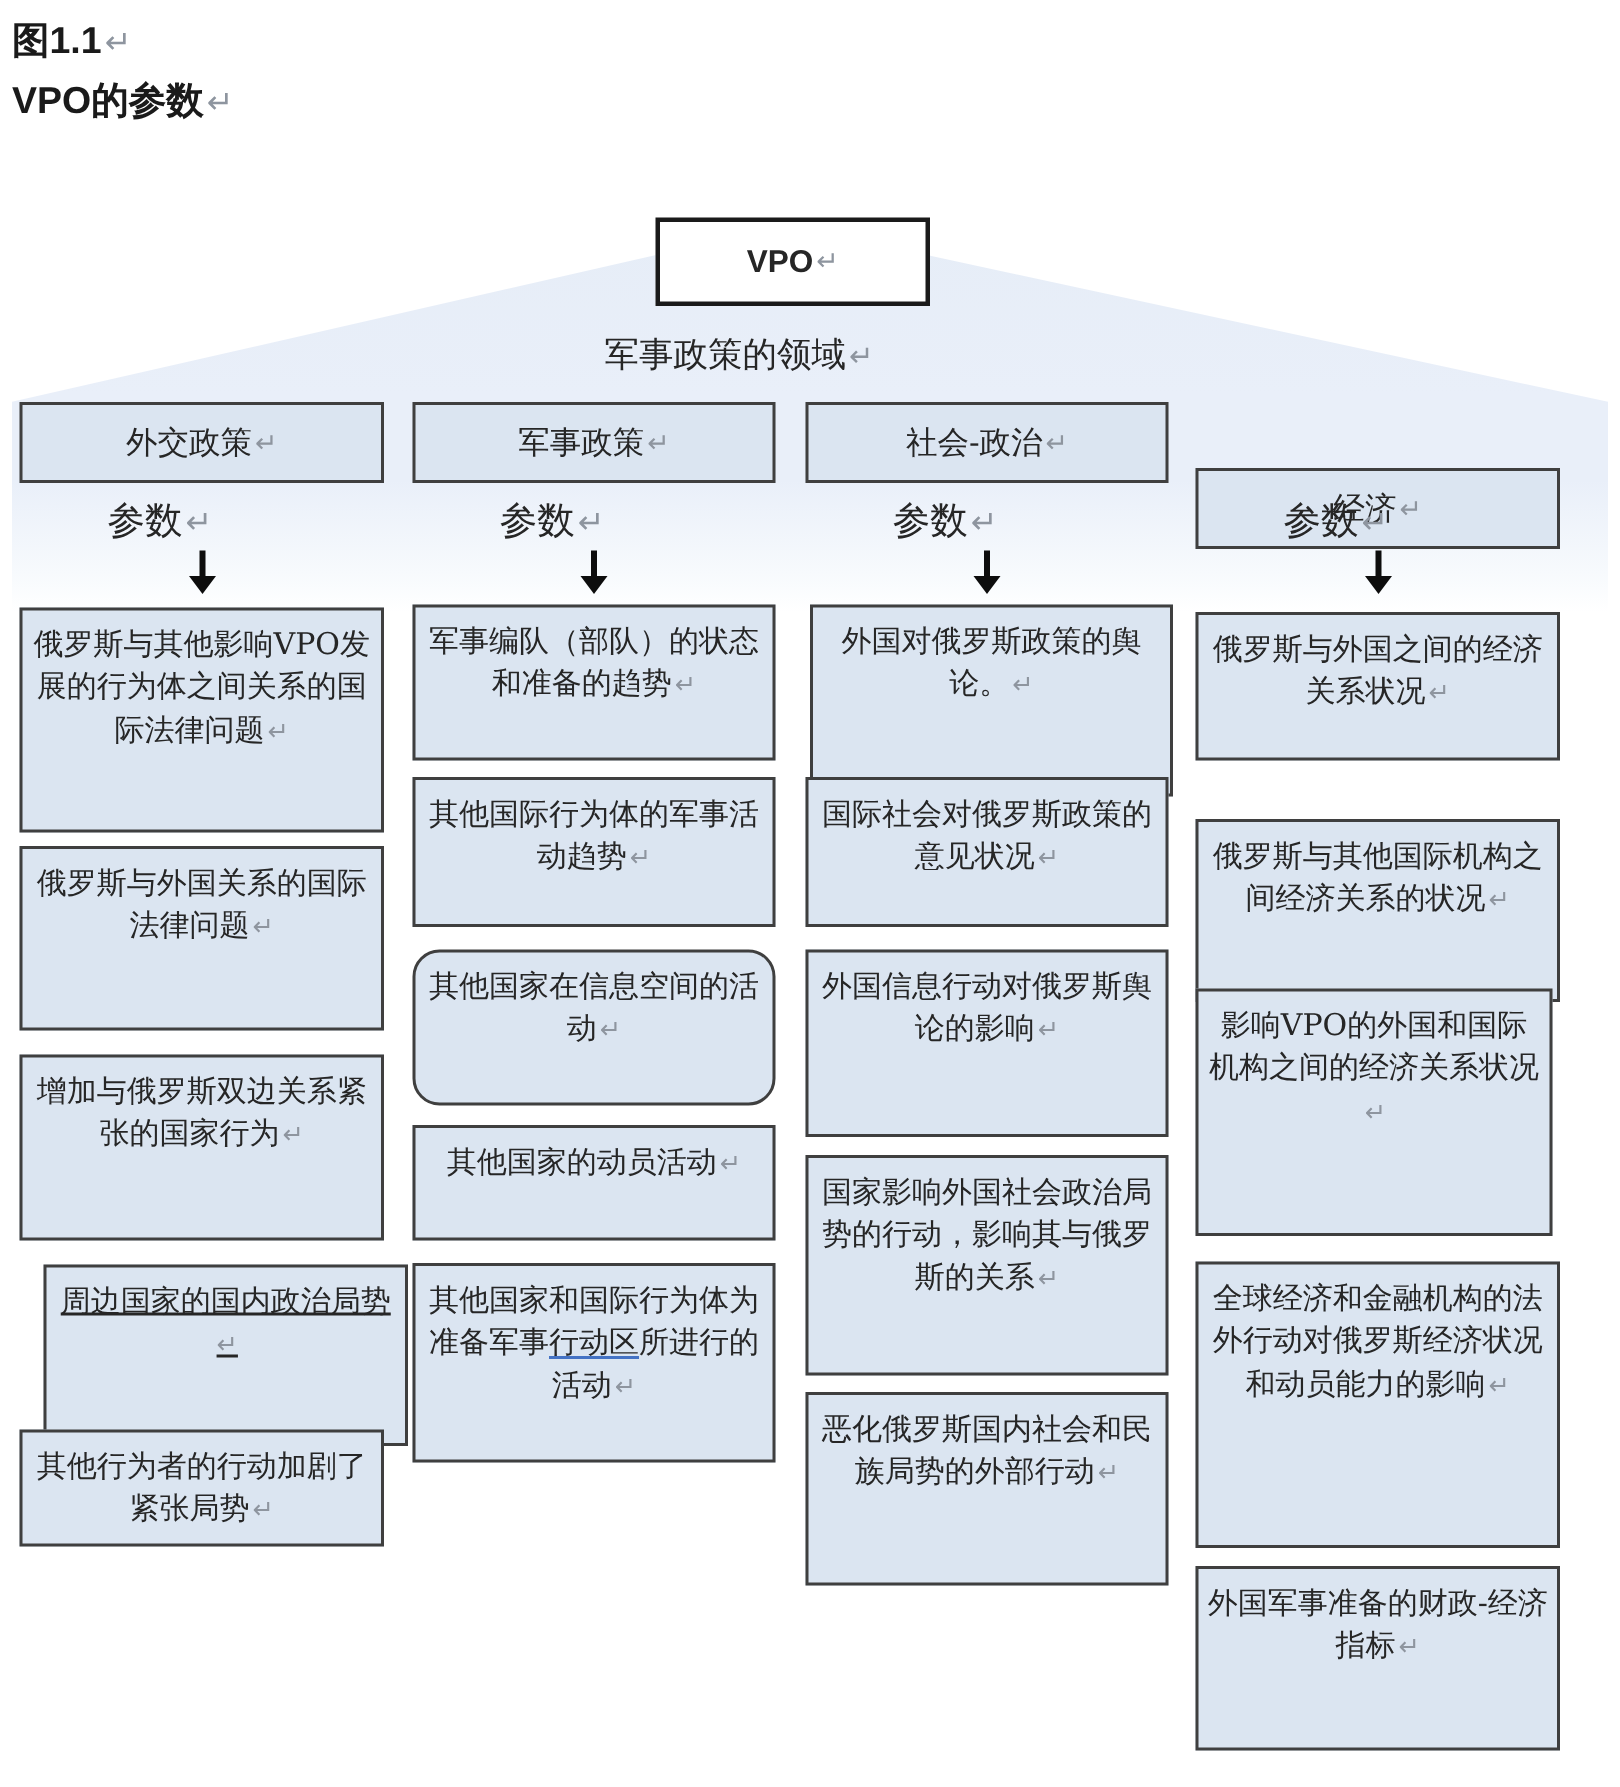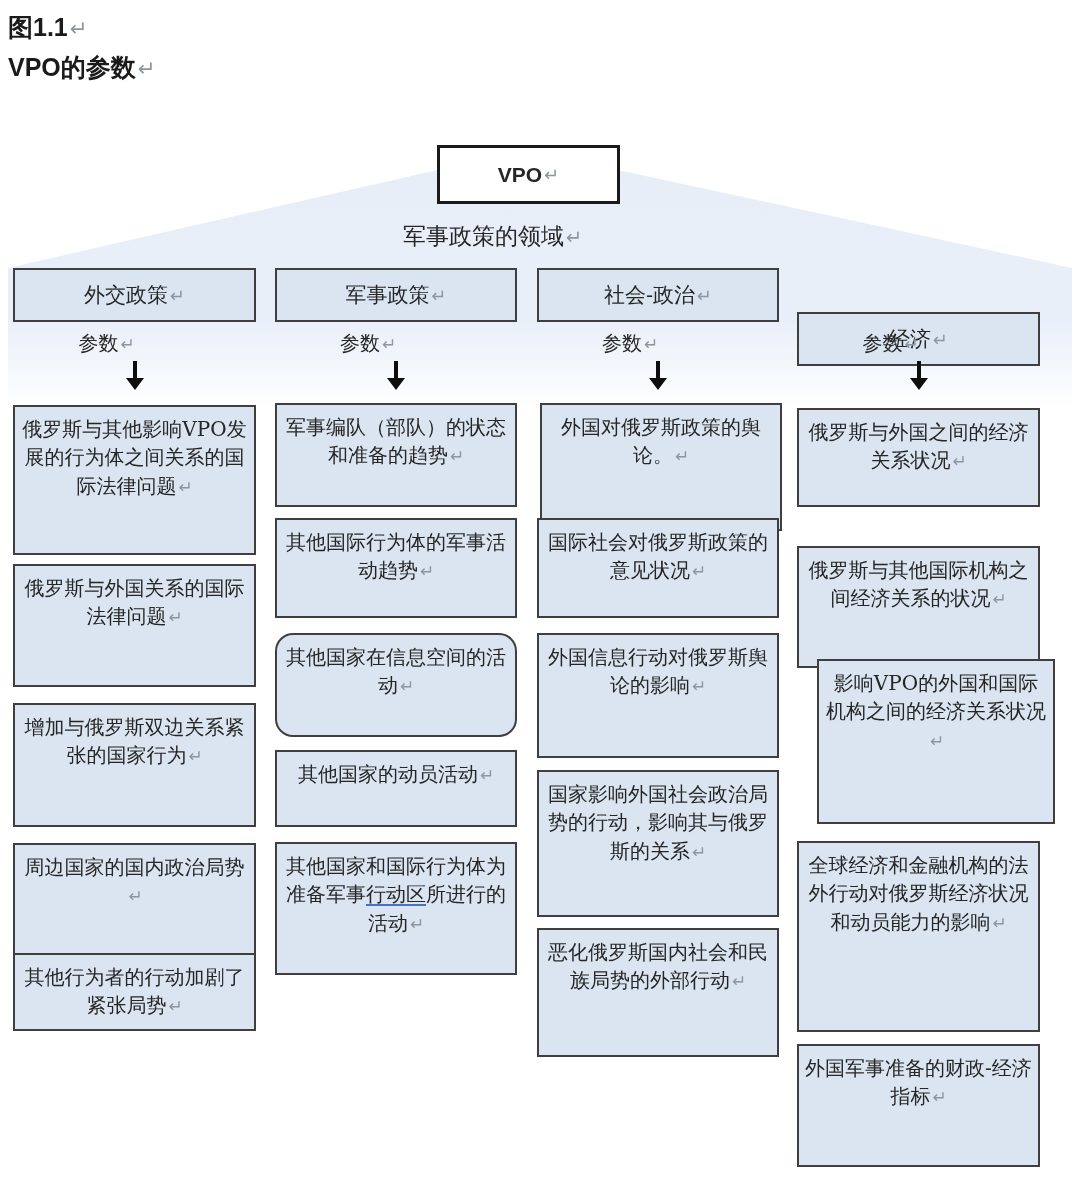--- a/index.html
+++ b/index.html
@@ -24,21 +24,21 @@
     font-family:"Liberation Sans","DejaVu Sans",sans-serif; font-weight:bold; font-size:21px; }
 
   .banner { position:absolute; left:403px; top:221px; font-size:23px; white-space:nowrap; }
 
   
   .hdr { position:absolute; top:268px; height:54px; background:#dbe5f1; border:2px solid #3f3f3f;
     box-sizing:border-box; display:flex; align-items:center; justify-content:center; font-size:21px; }
 
   
   .param { position:absolute; top:330px; display:flex; flex-direction:column; align-items:center; }
-  .param .plabel { font-size:20px; transform:translateX(-28px); white-space:nowrap; }
+  .param .plabel { font-size:25px; transform:translateX(-28px); white-space:nowrap; }
   .down-arrow { position:relative; width:4px; height:17px; background:#0d0d0d; margin-top:4px; }
   .down-arrow:after { content:''; position:absolute; top:100%; left:50%; transform:translateX(-50%);
     border:9px solid transparent; border-top:12px solid #0d0d0d; border-bottom:none; }
 
   
   .cbox { position:absolute; background:#dbe5f1; border:2px solid #3f3f3f; box-sizing:border-box;
     padding:8px 5px; font-size:20px; line-height:1.42; text-align:center; }
   .link { text-decoration:underline; text-decoration-color:#4472c4; text-decoration-thickness:2px; text-underline-offset:3px; }
 </style>
 </head>
@@ -98,21 +98,21 @@
 
   <div class="cbox" style="left:13px;width:243px;top:405px;height:150px;">
     <span>俄罗斯与其他影响VPO发展的行为体之间关系的国际法律问题</span><span class="mark">↵</span>
   </div>
   <div class="cbox" style="left:13px;width:243px;top:564px;height:123px;">
     <span>俄罗斯与外国关系的国际法律问题</span><span class="mark">↵</span>
   </div>
   <div class="cbox" style="left:13px;width:243px;top:703px;height:124px;">
     <span>增加与俄罗斯双边关系紧张的国家行为</span><span class="mark">↵</span>
   </div>
-  <div class="cbox" style="left:13px;width:243px;top:843px;height:121px;">
+  <div class="cbox" style="left:29px;width:243px;top:843px;height:121px;text-decoration:underline;">
     <span>周边国家的国内政治局势</span><span class="mark">↵</span>
   </div>
   <div class="cbox" style="left:13px;width:243px;top:953px;height:78px;">
     <span>其他行为者的行动加剧了紧张局势</span><span class="mark">↵</span>
   </div>
 
   <div class="cbox" style="left:275px;width:242px;top:403px;height:104px;">
     <span>军事编队（部队）的状态和准备的趋势</span><span class="mark">↵</span>
   </div>
   <div class="cbox" style="left:275px;width:242px;top:518px;height:100px;">
@@ -143,21 +143,21 @@
   <div class="cbox" style="left:537px;width:242px;top:928px;height:129px;">
     <span>恶化俄罗斯国内社会和民族局势的外部行动</span><span class="mark">↵</span>
   </div>
 
   <div class="cbox" style="left:797px;width:243px;top:408px;height:99px;">
     <span>俄罗斯与外国之间的经济关系状况</span><span class="mark">↵</span>
   </div>
   <div class="cbox" style="left:797px;width:243px;top:520px;height:122px;margin-top:26px;">
     <span>俄罗斯与其他国际机构之间经济关系的状况</span><span class="mark">↵</span>
   </div>
-  <div class="cbox" style="left:817px;width:238px;top:659px;height:165px;">
+  <div class="cbox" style="left:797px;width:238px;top:659px;height:165px;">
     <span>影响VPO的外国和国际机构之间的经济关系状况</span><span class="mark">↵</span>
   </div>
   <div class="cbox" style="left:797px;width:243px;top:841px;height:191px;">
     <span>全球经济和金融机构的法外行动对俄罗斯经济状况和动员能力的影响</span><span class="mark">↵</span>
   </div>
   <div class="cbox" style="left:797px;width:243px;top:1044px;height:123px;">
     <span>外国军事准备的财政-经济指标</span><span class="mark">↵</span>
   </div>
 
 </div>

